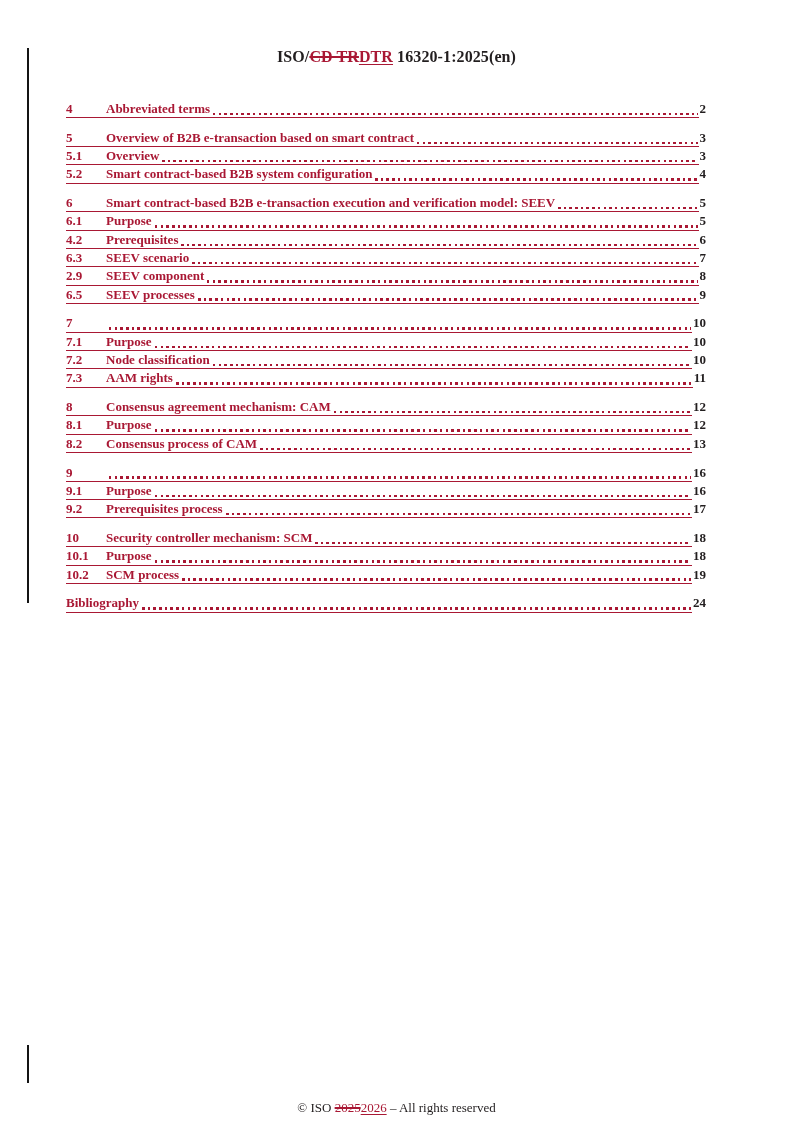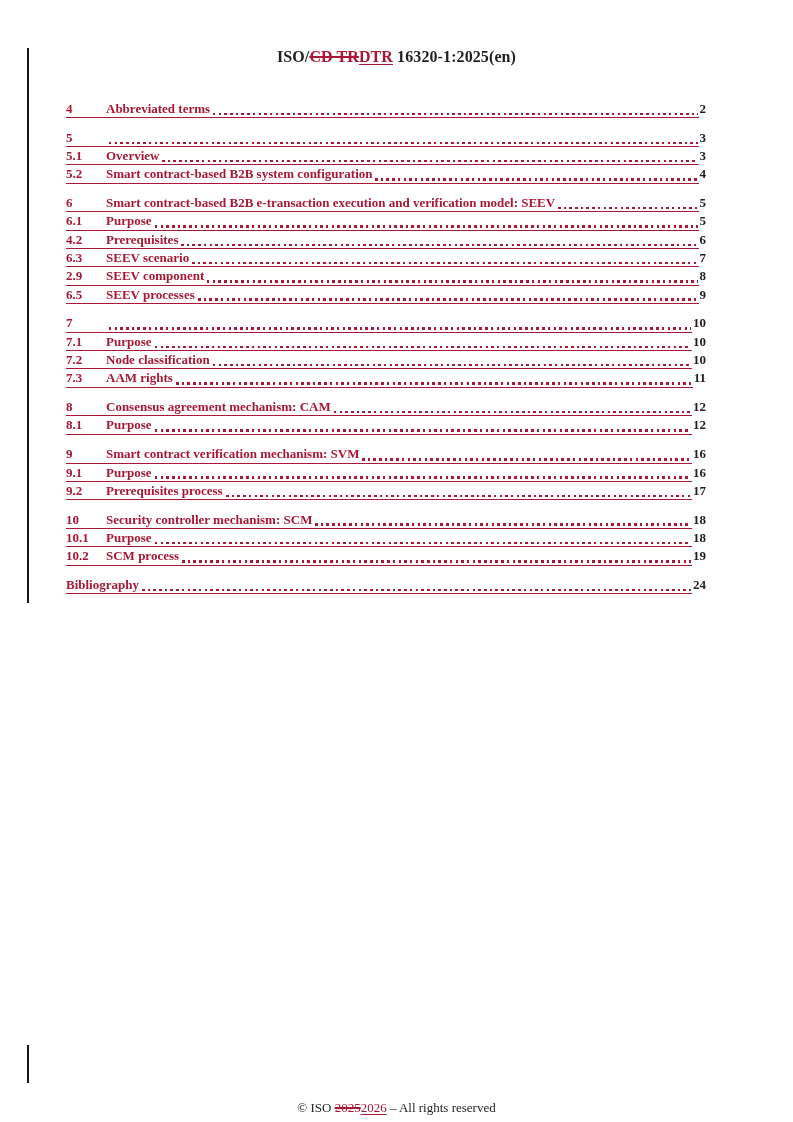--- a/index.html
+++ b/index.html
@@ -134,20 +134,21 @@
         <span class="toc-left">
           <span class="num">4</span>
           <span class="title">Abbreviated terms</span>
           <span class="leader"></span>
         </span>
         <span class="page-num">2</span>
       </div>
       <div class="toc-row lvl1 group-start">
         <span class="toc-left">
           <span class="num">5</span>
+          <span class="title">Overview of B2B e-transaction based on smart contract</span>
           <span class="leader"></span>
         </span>
         <span class="page-num">3</span>
       </div>
       <div class="toc-row lvl2">
         <span class="toc-left">
           <span class="num">5.1</span>
           <span class="title">Overview</span>
           <span class="leader"></span>
         </span>
@@ -249,24 +250,31 @@
         <span class="page-num">12</span>
       </div>
       <div class="toc-row lvl2">
         <span class="toc-left">
           <span class="num">8.1</span>
           <span class="title">Purpose</span>
           <span class="leader"></span>
         </span>
         <span class="page-num">12</span>
       </div>
+      <div class="toc-row lvl2">
+        <span class="toc-left">
+          <span class="num">8.2</span>
+          <span class="title">Consensus process of CAM</span>
+          <span class="leader"></span>
+        </span>
+        <span class="page-num">13</span>
+      </div>
       <div class="toc-row lvl1 group-start">
         <span class="toc-left">
           <span class="num">9</span>
-          <span class="title">Smart contract verification mechanism: SVM</span>
           <span class="leader"></span>
         </span>
         <span class="page-num">16</span>
       </div>
       <div class="toc-row lvl2">
         <span class="toc-left">
           <span class="num">9.1</span>
           <span class="title">Purpose</span>
           <span class="leader"></span>
         </span>

